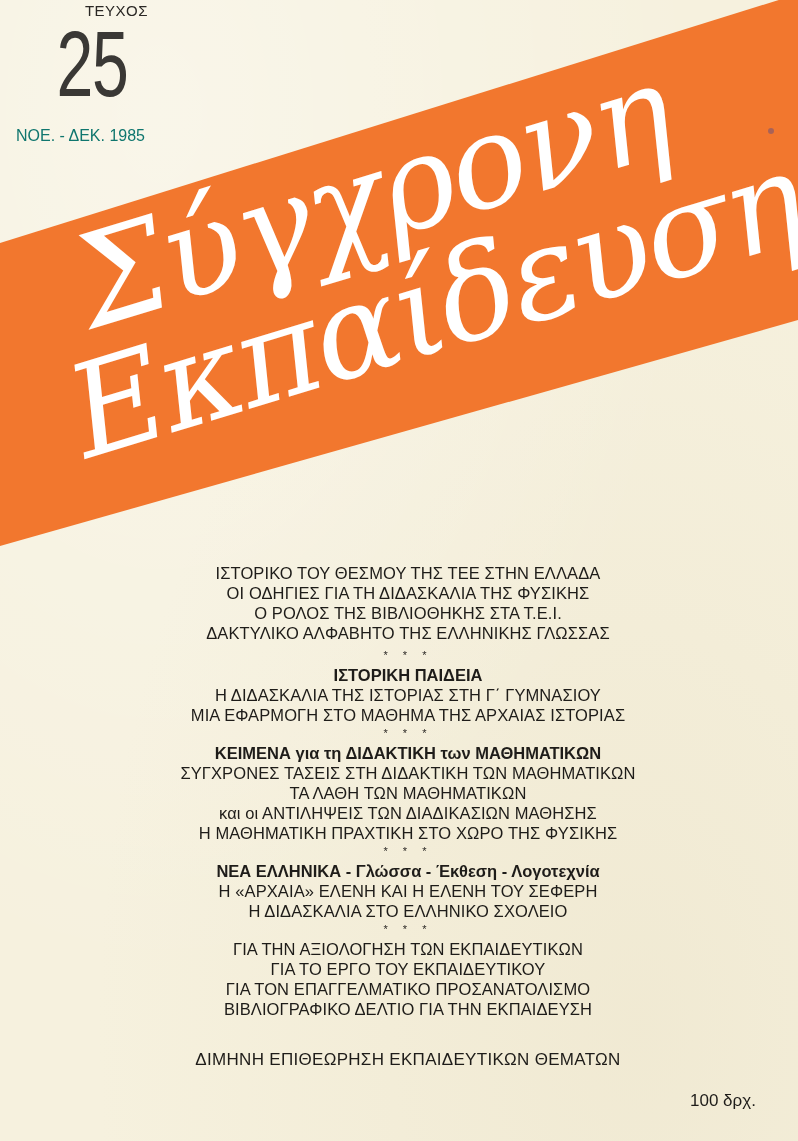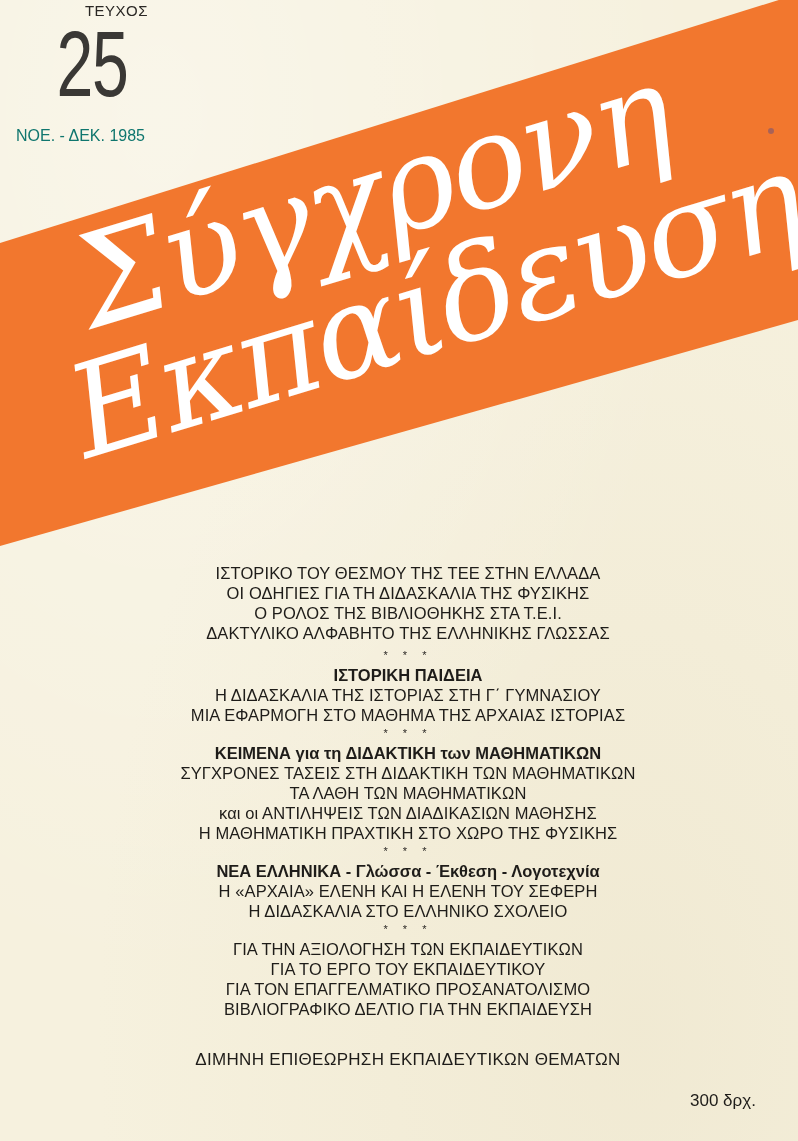--- a/index.html
+++ b/index.html
@@ -204,15 +204,15 @@
 
   <div>
     <div class="line">ΓΙΑ ΤΗΝ ΑΞΙΟΛΟΓΗΣΗ ΤΩΝ ΕΚΠΑΙΔΕΥΤΙΚΩΝ</div>
     <div class="line">ΓΙΑ ΤΟ ΕΡΓΟ ΤΟΥ ΕΚΠΑΙΔΕΥΤΙΚΟΥ</div>
     <div class="line">ΓΙΑ ΤΟΝ ΕΠΑΓΓΕΛΜΑΤΙΚΟ ΠΡΟΣΑΝΑΤΟΛΙΣΜΟ</div>
     <div class="line">ΒΙΒΛΙΟΓΡΑΦΙΚΟ ΔΕΛΤΙΟ ΓΙΑ ΤΗΝ ΕΚΠΑΙΔΕΥΣΗ</div>
   </div>
 </div>
 
 <div class="footer-title">ΔΙΜΗΝΗ ΕΠΙΘΕΩΡΗΣΗ ΕΚΠΑΙΔΕΥΤΙΚΩΝ ΘΕΜΑΤΩΝ</div>
-<div class="price">300 δρχ.</div>
+<div class="price">100 δρχ.</div>
 
 <div class="speck" style="left:768px; top:128px; width:6px; height:6px;"></div>
 
 </body></html>

